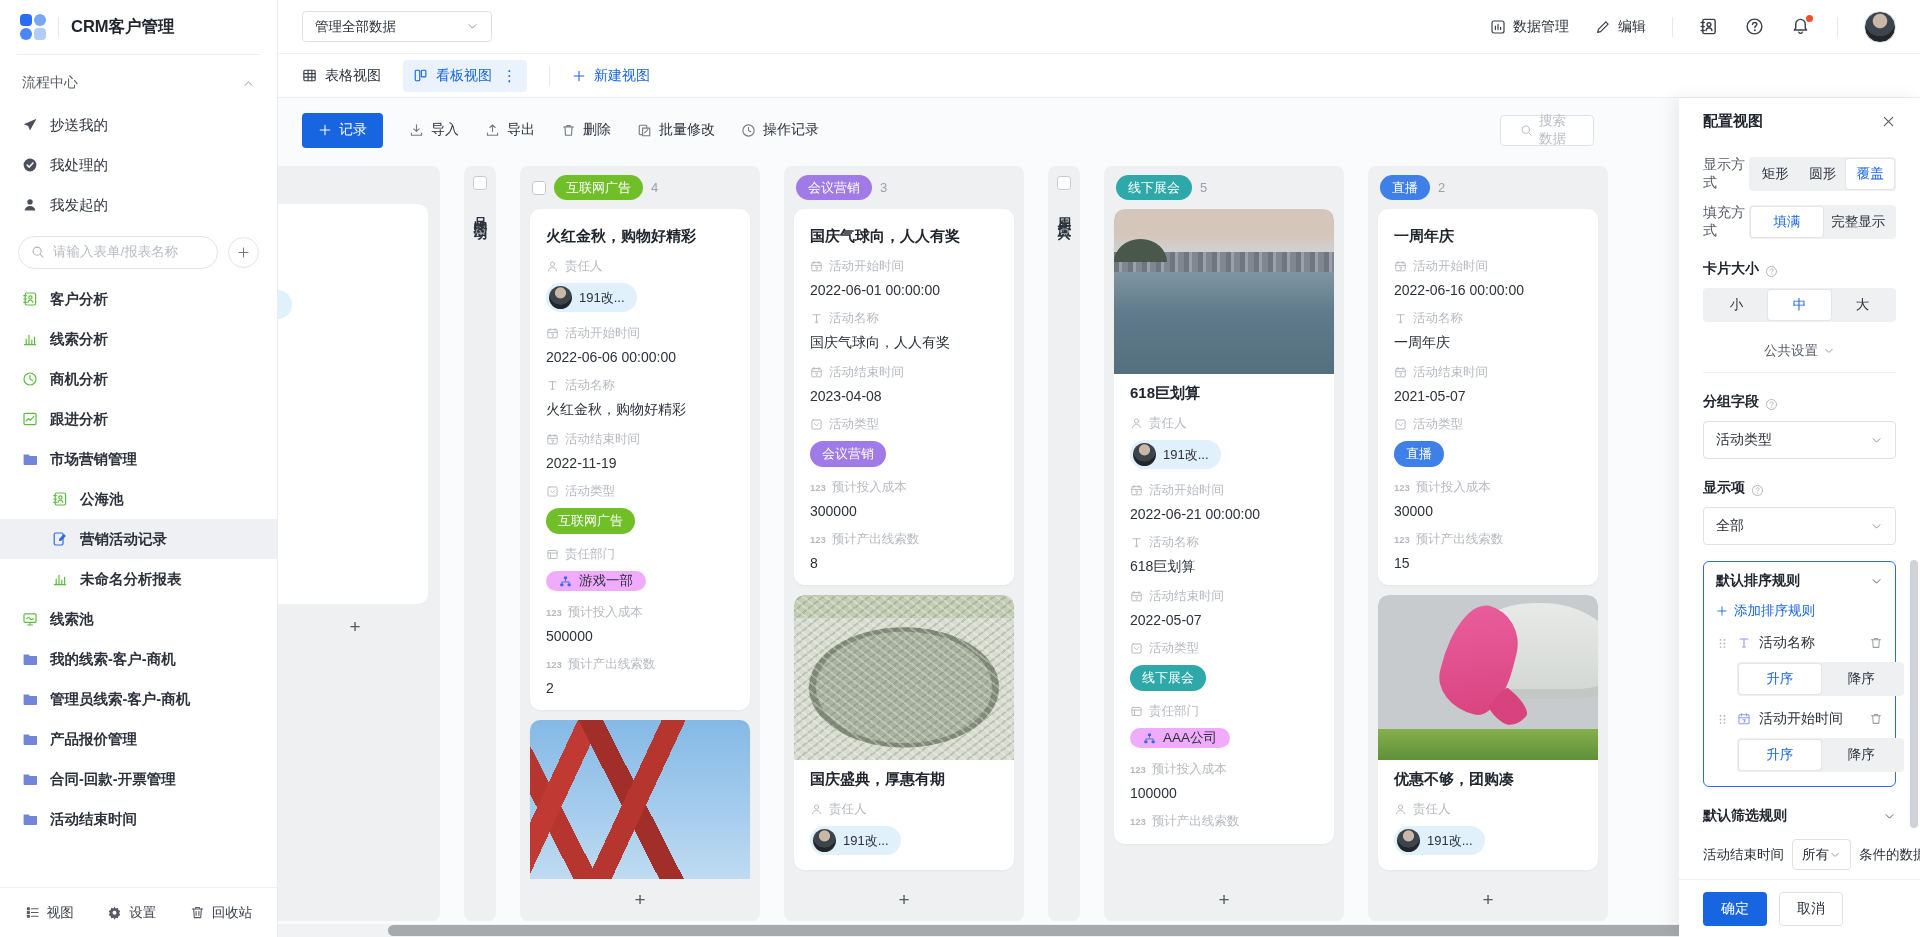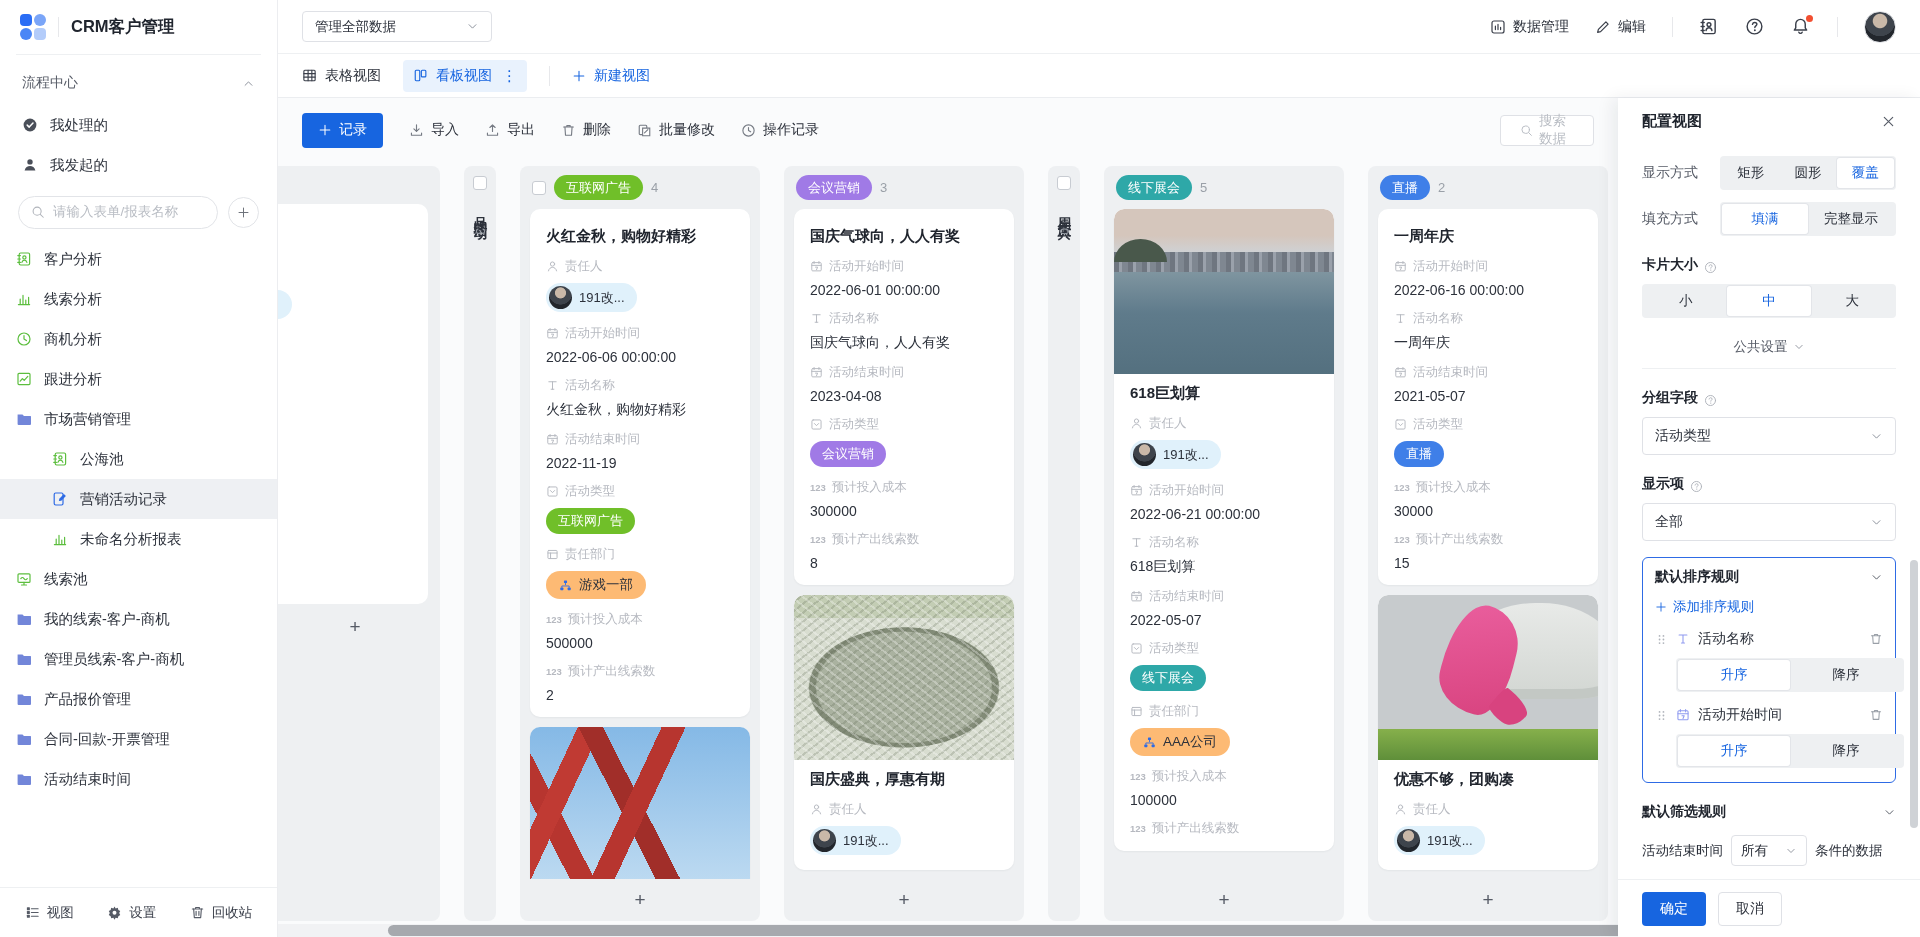--- a/index.html
+++ b/index.html
@@ -24,21 +24,21 @@
   .side-sec { height:44px; display:flex; align-items:center; justify-content:space-between; padding:0 22px; color:#565b66; font-size:14px; }
   .side-sec .ic { width:13px; height:13px; color:#8b909a; }
   .side-item { height:40px; display:flex; align-items:center; gap:12px; padding:0 22px; font-size:14.5px; color:#2c313b; cursor:pointer; }
   .side-item .ic { color:#4a4f59; }
   .badge { margin-left:auto; min-width:19px; height:19px; border-radius:10px; background:#f24f31; color:#fff; font-size:12px; display:flex; align-items:center; justify-content:center; padding:0 5px; }
   .side-search { height:54px; display:flex; align-items:center; gap:10px; padding:0 18px; }
   .search-pill { flex:1; height:33px; border:1px solid #e2e4e8; border-radius:17px; display:flex; align-items:center; gap:8px; padding:0 12px; color:#b9bdc4; font-size:13.5px; }
   .search-pill .ic { width:14px; height:14px; color:#b0b4bb; }
   .plus-circle { width:31px; height:31px; border:1px solid #e2e4e8; border-radius:50%; display:flex; align-items:center; justify-content:center; color:#6b7078; }
   .plus-circle .ic { width:13px; height:13px; }
-  .menu-item { height:40px; display:flex; align-items:center; gap:12px; padding:0 16px; font-size:14.5px; color:#2c313b; cursor:pointer; }
+  .menu-item { height:40px; display:flex; align-items:center; gap:12px; padding:0 22px; font-size:14.5px; color:#2c313b; cursor:pointer;font-weight:bold; }
   .menu-item.ind { padding-left:52px; }
   .menu-item.active { background:#eef0f3; }
   .menu-item .ic.green { color:#5cbe3e; }
   .menu-item .ic.blue { color:#7286d9; }
   .menu-item .ic.bluedeep { color:#2e6be5; }
   .side-footer { height:50px; border-top:1px solid #eef0f2; display:flex; align-items:center; justify-content:space-around; padding:0 8px; }
   .foot-item { display:flex; align-items:center; gap:7px; font-size:13.5px; color:#3a3f4a; cursor:pointer; }
   .foot-item .ic { width:15px; height:15px; color:#565b66; }
 
   
@@ -87,21 +87,21 @@
   .kcard { background:#fff; border-radius:10px; padding:14px 16px; box-shadow:0 1px 2px rgba(20,30,40,.05); flex:0 0 auto; cursor:pointer; }
   .kcard.imgtop { padding-top:0; overflow:hidden; }
   .kcard-title { font-size:15px; font-weight:bold; color:#20252e; margin:4px 0 2px; }
   .frow-label { display:flex; align-items:center; gap:6px; margin-top:12px; color:#b6b9c0; font-size:12.5px; }
   .frow-label .ic { width:13px; height:13px; color:#b6b9c0; }
   .num-ic { font-size:9.5px; color:#b6b9c0; letter-spacing:0; font-weight:bold; }
   .frow-value { margin-top:7px; font-size:14px; color:#2c313b; }
   .chip-avatar { margin-top:8px; display:inline-flex; align-items:center; gap:7px; background:#e0f1fb; border-radius:15px; height:29px; padding:3px 12px 3px 3px; font-size:13px; color:#2c313b; }
   .chip-avatar .av { width:23px; height:23px; }
   .chip-tag { margin-top:8px; display:inline-flex; align-items:center; height:26px; border-radius:13px; padding:0 12px; color:#fff; font-size:13px; }
-  .chip-dept { margin-top:8px; display:inline-flex; align-items:center; gap:7px; background:#fdba74; border-radius:14px; height:28px; padding:0 13px; font-size:13.5px; color:#2c313b; }
+  .chip-dept { margin-top:8px; display:inline-flex; align-items:center; gap:7px; background:#f0abfc; border-radius:14px; height:20px; padding:0 13px; font-size:13.5px; color:#2c313b; }
   .chip-dept .ic { width:13px; height:13px; color:#2e6be5; }
   .kfoot { height:42px; display:flex; align-items:center; justify-content:center; color:#565b66; font-size:19px; cursor:pointer; margin-top:auto; flex:0 0 auto; }
   .kfoot.inline { margin-top:2px; }
   .vlabel { writing-mode:vertical-rl; font-size:13.5px; font-weight:bold; color:#2c313b; letter-spacing:3px; margin-top:16px; }
   .vcount { writing-mode:vertical-rl; color:#9aa0a8; font-size:12px; margin-top:10px; }
 
   
   .ph { position:relative; height:160px; border-radius:8px; overflow:hidden; margin-bottom:10px; }
   .imgtop .ph { border-radius:10px 10px 0 0; margin:0 -16px 10px; height:165px; }
   .ph i { position:absolute; display:block; }
@@ -129,21 +129,21 @@
   
   .cut-card { background:#fff; border-radius:10px; margin:38px 10px 0 -58px; width:216px; height:400px; padding:16px; overflow:hidden; flex:0 0 auto; }
   .frag-pill { width:64px; height:29px; border-radius:15px; background:#e0f1fb; margin-top:70px; }
   .frag-time { font-size:14px; color:#2c313b; margin-top:8px; }
 
   
   .hscroll { position:absolute; left:0; right:0; bottom:0; height:13px; background:#f1f2f4; }
   .hthumb { position:absolute; left:110px; right:8px; top:1px; bottom:1px; background:#a6a9ae; border-radius:6px; }
 
   
-  .config-panel { position:absolute; top:98px; right:0; bottom:0; width:302px; background:#fff; box-shadow:-6px 0 16px rgba(20,30,40,.07); z-index:5; padding:0 24px; overflow:hidden; }
+  .config-panel { position:absolute; top:98px; right:0; bottom:0; width:241px; background:#fff; box-shadow:-6px 0 16px rgba(20,30,40,.07); z-index:5; padding:0 24px; overflow:hidden; }
   .cp-head { height:46px; display:flex; align-items:center; justify-content:space-between; }
   .cp-title { font-size:15px; font-weight:bold; color:#20252e; }
   .cp-close { width:15px; height:15px; color:#565b66; cursor:pointer; }
   .cp-row { display:flex; align-items:center; justify-content:space-between; margin-top:12px; }
   .cp-row-label { font-size:14px; color:#565b66; }
   .seg { background:#eef0f2; border-radius:4px; display:flex; padding:2px; }
   .seg.w176 { width:176px; }
   .seg.full { width:100%; margin-top:10px; }
   .seg span { flex:1; height:30px; display:flex; align-items:center; justify-content:center; font-size:13.5px; color:#2c313b; border-radius:3px; cursor:pointer; white-space:nowrap; padding:0 8px; }
   .seg span.sel { background:#fff; color:#1765e0; box-shadow:0 0 0 1px #e3e5e9; }
@@ -198,20 +198,28 @@
         <span class="ic">
             <svg viewBox="0 0 16 16" fill="currentColor">
               <path d="M3.8 10.2L8 6l4.2 4.2" fill="none" stroke="currentColor" stroke-width="1.2" stroke-linecap="round" stroke-linejoin="round"></path>
             </svg>
           </span>
       </div>
       <div id="process-list">
           <div class="side-item">
             <span class="ic">
               <svg viewBox="0 0 16 16" fill="currentColor">
+                <path d="M14.5 1.8L1.8 7.2l4.4 1.7L8 13.6l2.3-4.4 4.2-7.4z"></path>
+              </svg>
+            </span>
+            <span>抄送我的</span>
+          </div>
+          <div class="side-item">
+            <span class="ic">
+              <svg viewBox="0 0 16 16" fill="currentColor">
                 <circle cx="8" cy="8" r="6.4"></circle>
                 <path d="M5.2 8.1l2 2 3.8-4" fill="none" stroke="#fff" stroke-width="1.5" stroke-linecap="round" stroke-linejoin="round"></path>
               </svg>
             </span>
             <span>我处理的</span>
           </div>
           <div class="side-item">
             <span class="ic">
               <svg viewBox="0 0 16 16" fill="currentColor">
                 <circle cx="8" cy="4.9" r="2.7"></circle>

